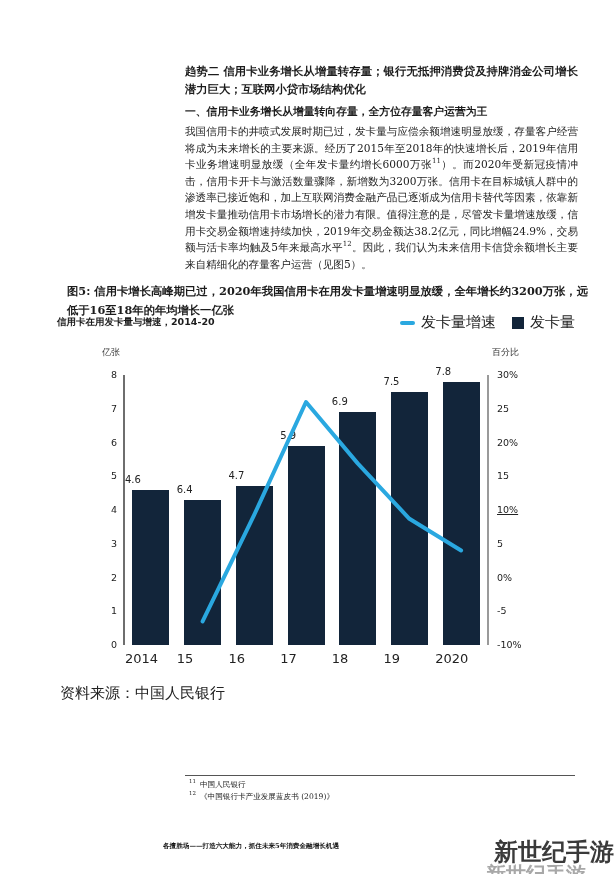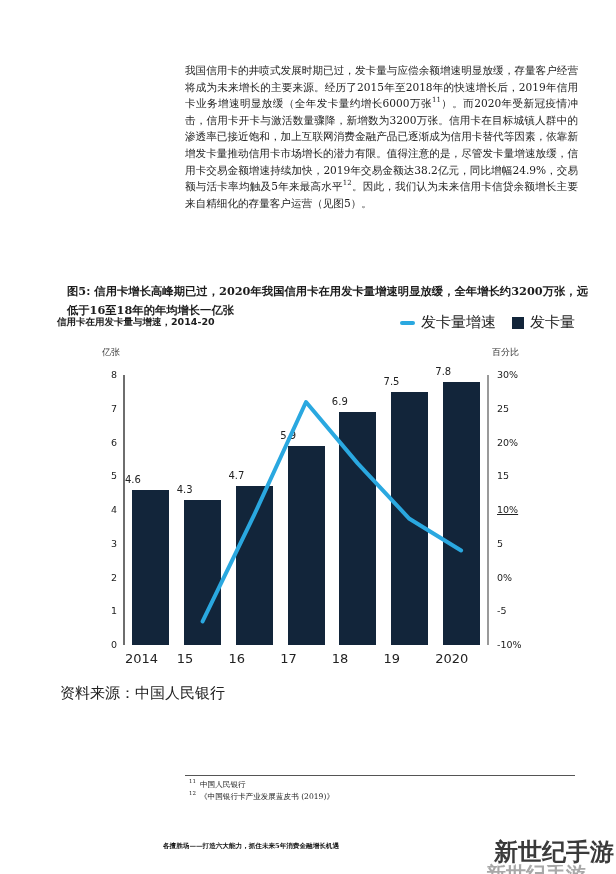--- a/index.html
+++ b/index.html
@@ -51,20 +51,22 @@
     position:absolute;left:486px;top:861px;font-size:20px;font-weight:900;white-space:nowrap;
     font-family:"DejaVu Sans","Liberation Sans",sans-serif;color:#9a9a9a;opacity:.85;
   }
 </style>
 </head>
 <body>
 
 <div class="page">
 
   <div class="article">
+    <h1>趋势二 信用卡业务增长从增量转存量；银行无抵押消费贷及持牌消金公司增长潜力巨大；互联网小贷市场结构优化</h1>
+    <h2>一、信用卡业务增长从增量转向存量，全方位存量客户运营为王</h2>
     <p><span>我国信用卡的井喷式发展时期已过，发卡量与应偿余额增速明显放缓，存量客户经营将成为未来增长的主要来源。经历了2015年至2018年的快速增长后，2019年信用卡业务增速明显放缓（全年发卡量约增长6000万张</span><sup>11</sup><span>）。而2020年受新冠疫情冲击，信用卡开卡与激活数量骤降，新增数为3200万张。信用卡在目标城镇人群中的渗透率已接近饱和，加上互联网消费金融产品已逐渐成为信用卡替代等因素，依靠新增发卡量推动信用卡市场增长的潜力有限。值得注意的是，尽管发卡量增速放缓，信用卡交易金额增速持续加快，2019年交易金额达38.2亿元，同比增幅24.9%，交易额与活卡率均触及5年来最高水平</span><sup>12</sup><span>。因此，我们认为未来信用卡信贷余额增长主要来自精细化的存量客户运营（见图5）。</span></p>
   </div>
 
   <h3 class="fig-title">图5: 信用卡增长高峰期已过，2020年我国信用卡在用发卡量增速明显放缓，全年增长约3200万张，远低于16至18年的年均增长一亿张</h3>
 
   <div class="fig-head">
     <div class="fig-subtitle">信用卡在用发卡量与增速，2014-20</div>
     <div class="legend">
       <span class="sw-line" style="background: rgb(42, 168, 224);"></span>
       <span>发卡量增速</span>
@@ -94,21 +96,21 @@
       <div class="tick tick-r" style="top: 95.25px;">15</div>
       <div class="tick tick-r" style="top: 129px; text-decoration: underline;">10%</div>
       <div class="tick tick-r" style="top: 162.75px;">5</div>
       <div class="tick tick-r" style="top: 196.5px;">0%</div>
       <div class="tick tick-r" style="top: 230.25px;">-5</div>
       <div class="tick tick-r" style="top: 264px;">-10%</div>
       <div class="bar" style="left: 7.35714px; top: 114.75px; width: 37px; height: 155.25px; background: rgb(18, 37, 58);"></div>
       <div class="bar-label" style="left: 0px; width: 51.7143px; top: 98.75px;">4.6</div>
       <div class="x-label" style="left: 0px; width: 51.7143px;">2014</div>
       <div class="bar" style="left: 59.0714px; top: 124.875px; width: 37px; height: 145.125px; background: rgb(18, 37, 58);"></div>
-      <div class="bar-label" style="left: 51.7143px; width: 51.7143px; top: 108.875px;">4.3</div>
+      <div class="bar-label" style="left: 51.7143px; width: 51.7143px; top: 108.875px;">6.4</div>
       <div class="x-label" style="left: 51.7143px; width: 51.7143px;">15</div>
       <div class="bar" style="left: 110.786px; top: 111.375px; width: 37px; height: 158.625px; background: rgb(18, 37, 58);"></div>
       <div class="bar-label" style="left: 103.429px; width: 51.7143px; top: 95.375px;">4.7</div>
       <div class="x-label" style="left: 103.429px; width: 51.7143px;">16</div>
       <div class="bar" style="left: 162.5px; top: 70.875px; width: 37px; height: 199.125px; background: rgb(18, 37, 58);"></div>
       <div class="bar-label" style="left: 155.143px; width: 51.7143px; top: 54.875px;">5.9</div>
       <div class="x-label" style="left: 155.143px; width: 51.7143px;">17</div>
       <div class="bar" style="left: 214.214px; top: 37.125px; width: 37px; height: 232.875px; background: rgb(18, 37, 58);"></div>
       <div class="bar-label" style="left: 206.857px; width: 51.7143px; top: 21.125px;">6.9</div>
       <div class="x-label" style="left: 206.857px; width: 51.7143px;">18</div>

